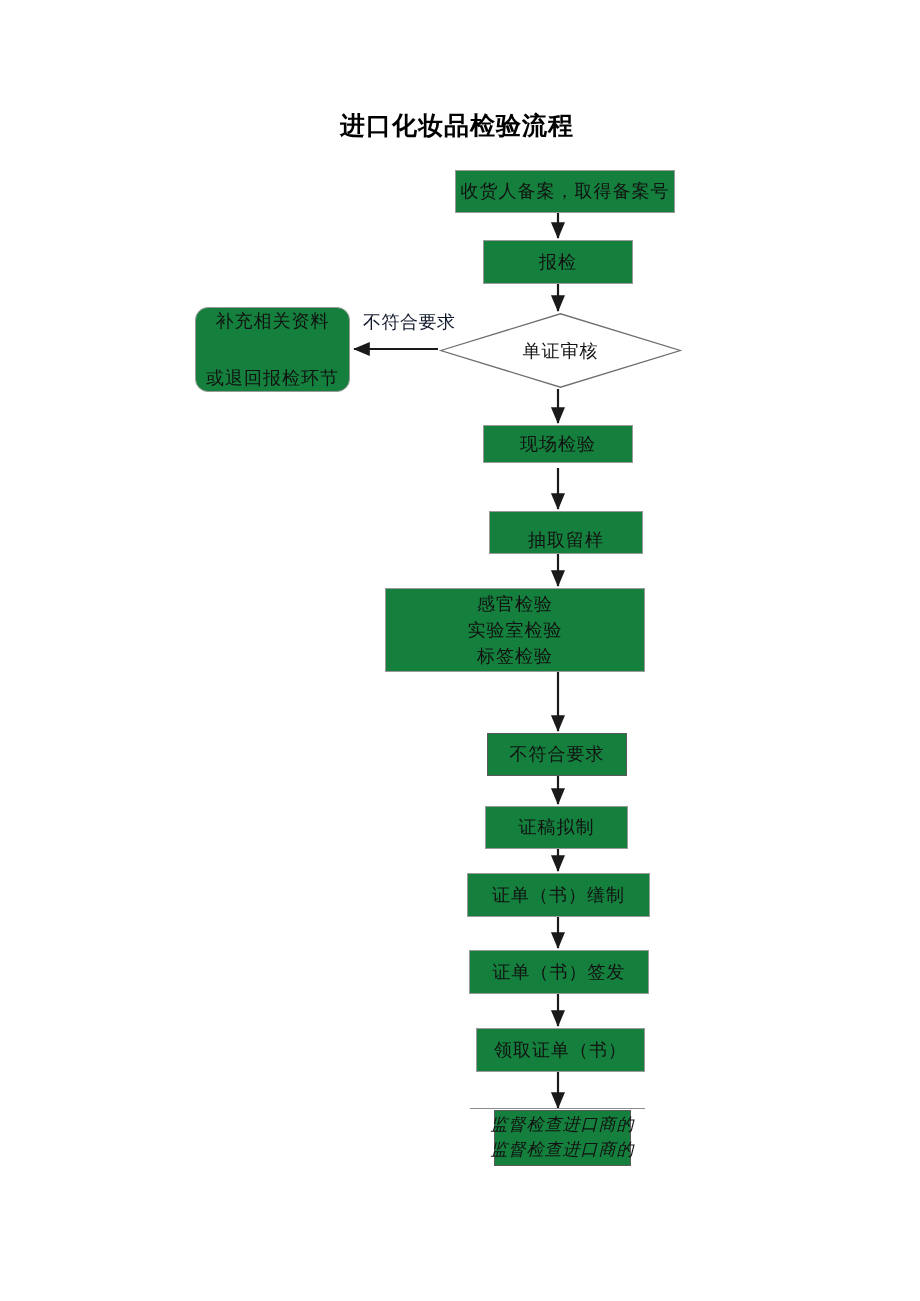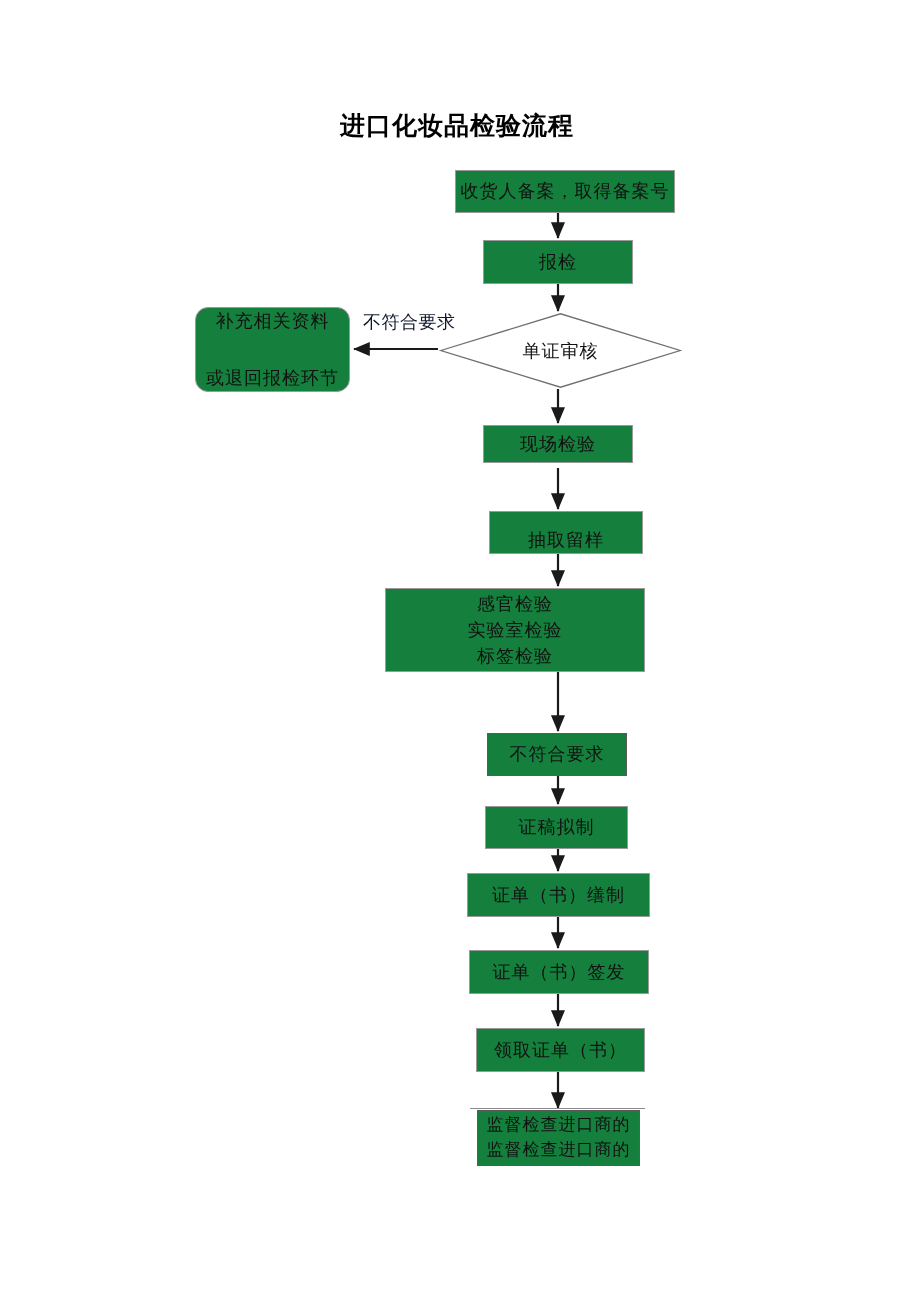--- a/index.html
+++ b/index.html
@@ -181,18 +181,18 @@
   </div>
 
   <div class="node" style="left:467px; top:873px; width:183px; height:44px;">
     <span class="line">证单（书）缮制</span>
   </div>
 
   <div class="node" style="left:476px; top:1028px; width:169px; height:44px;">
     <span class="line">领取证单（书）</span>
   </div>
 
-  <div class="node strong" style="left:477px; top:1110px; width:163px; height:56px; font-size:17px;">
+  <div class="node strong" style="left:494px; top:1110px; width:137px; height:56px; font-size:17px;font-style:italic;">
     <span class="line">监督检查进口商的</span>
     <span class="line">监督检查进口商的</span>
   </div>
 
 </div>
 
 </body></html>

